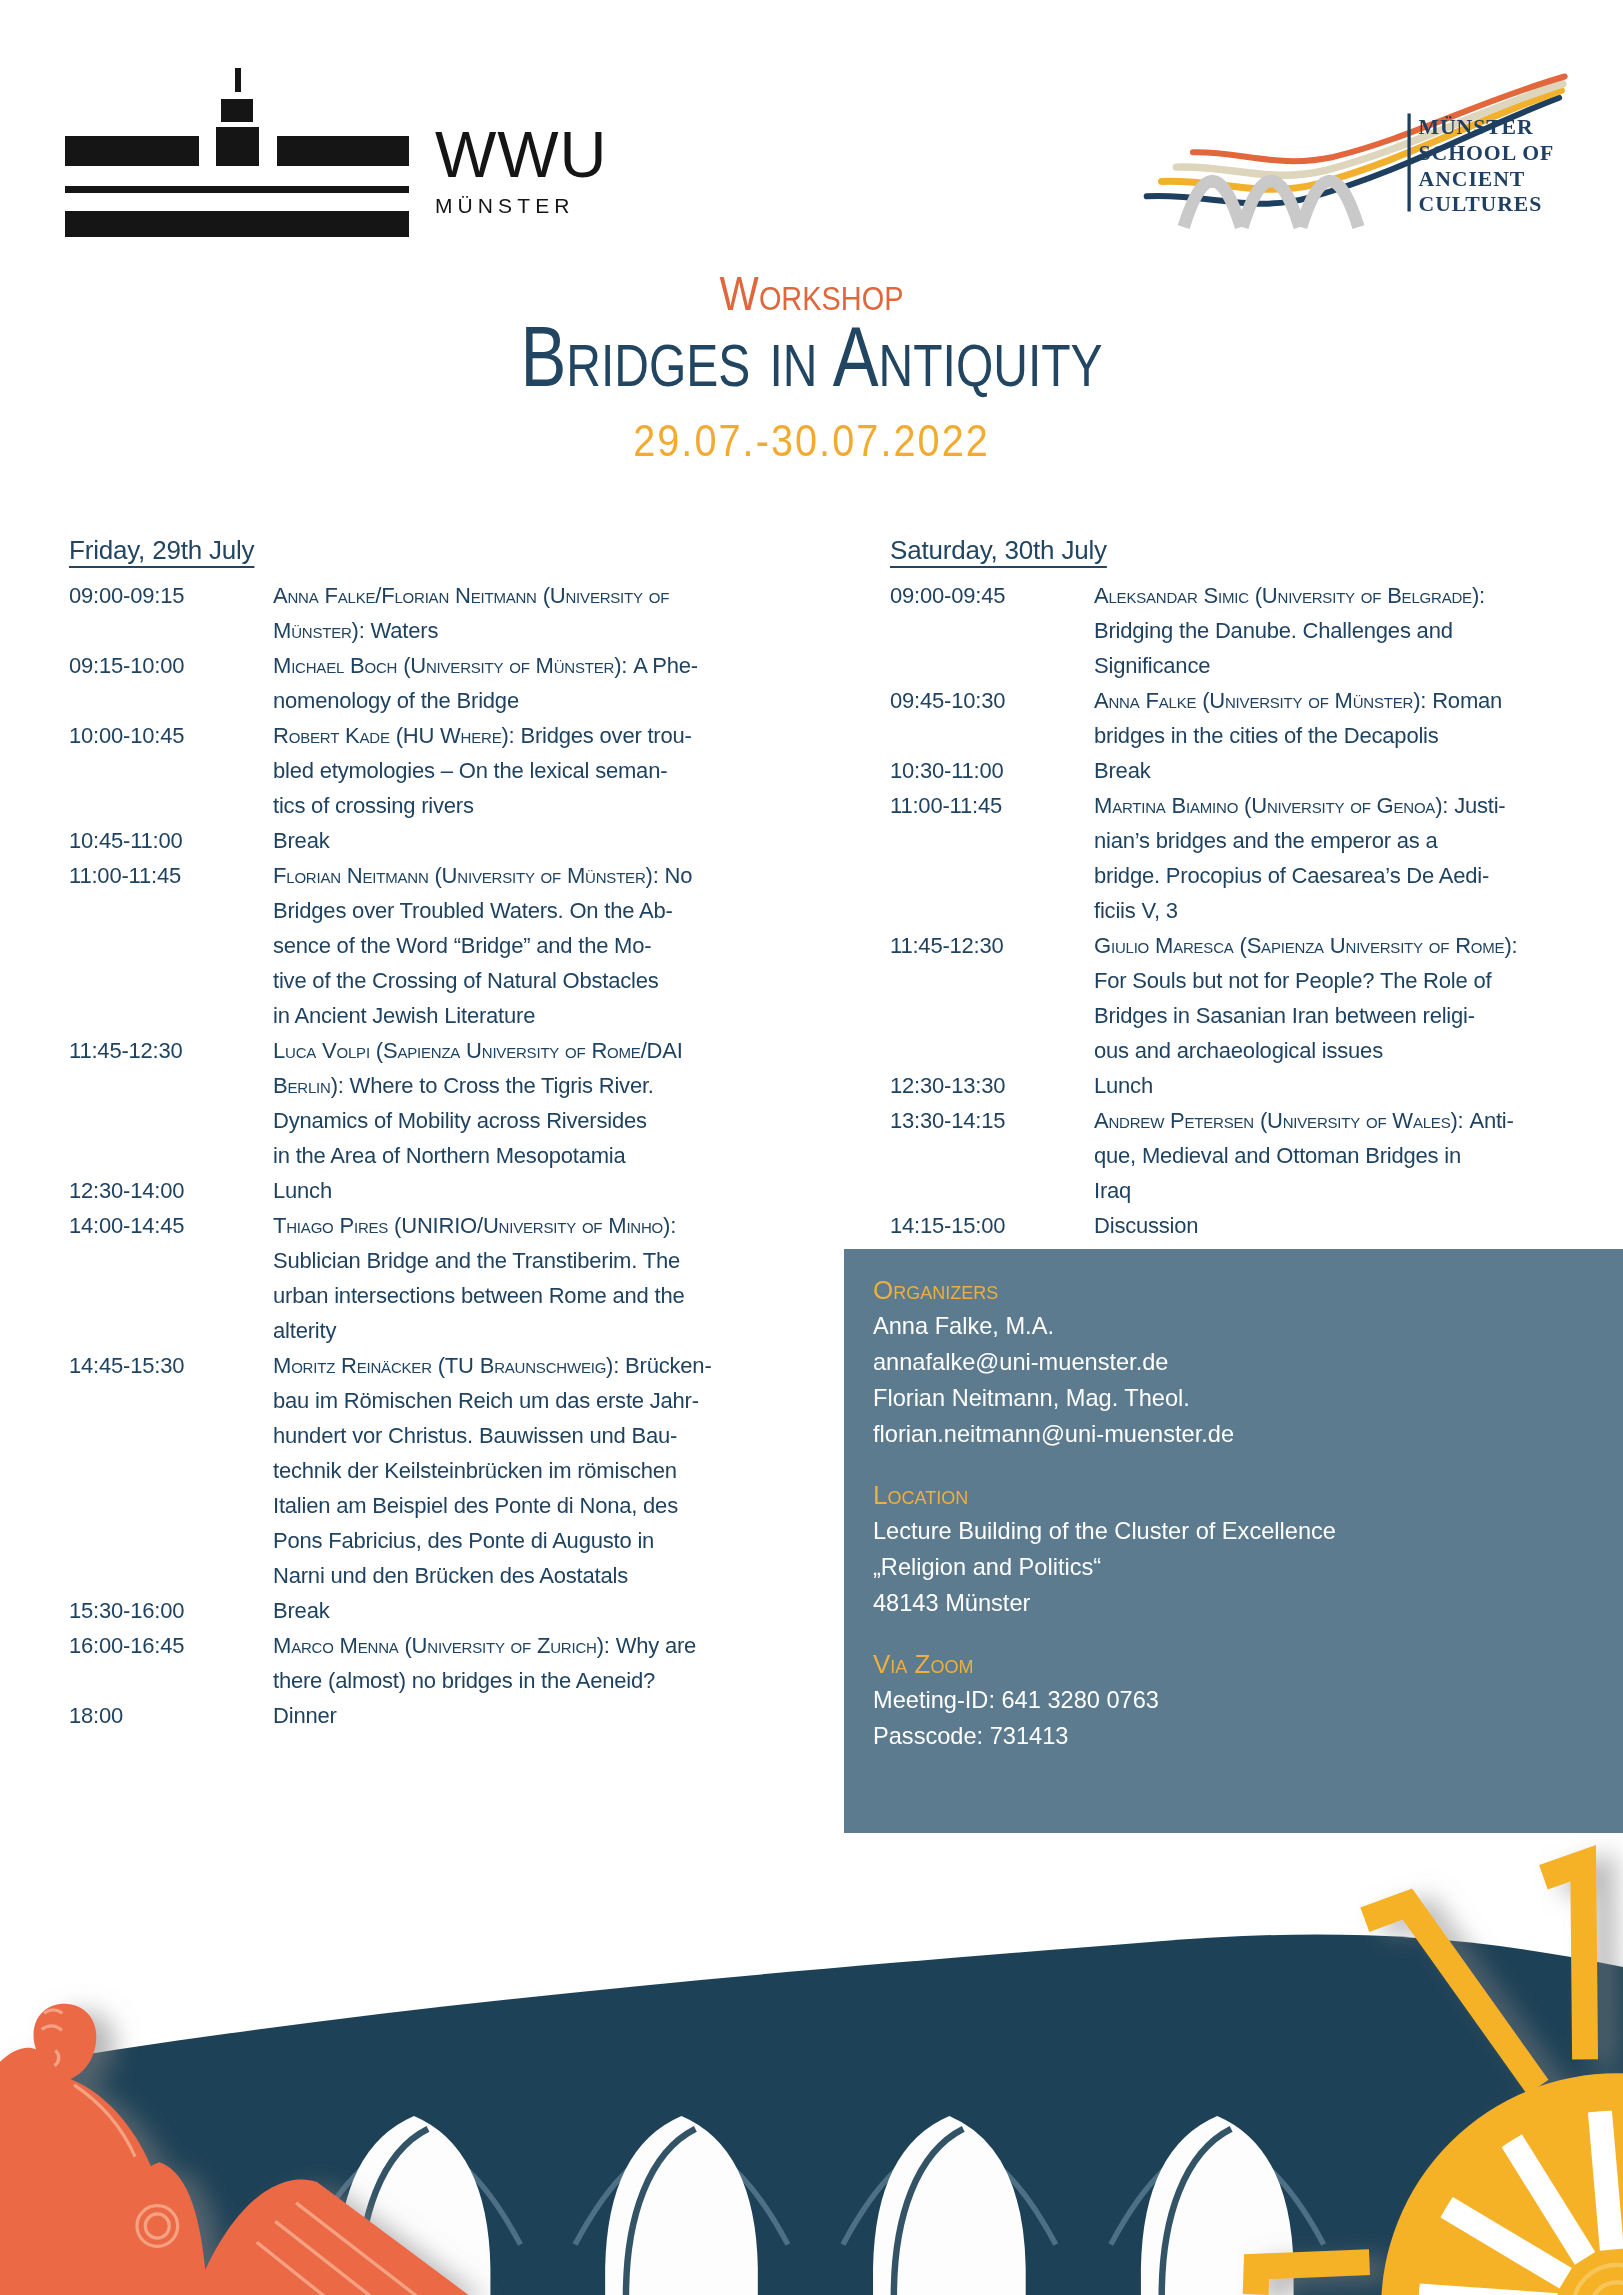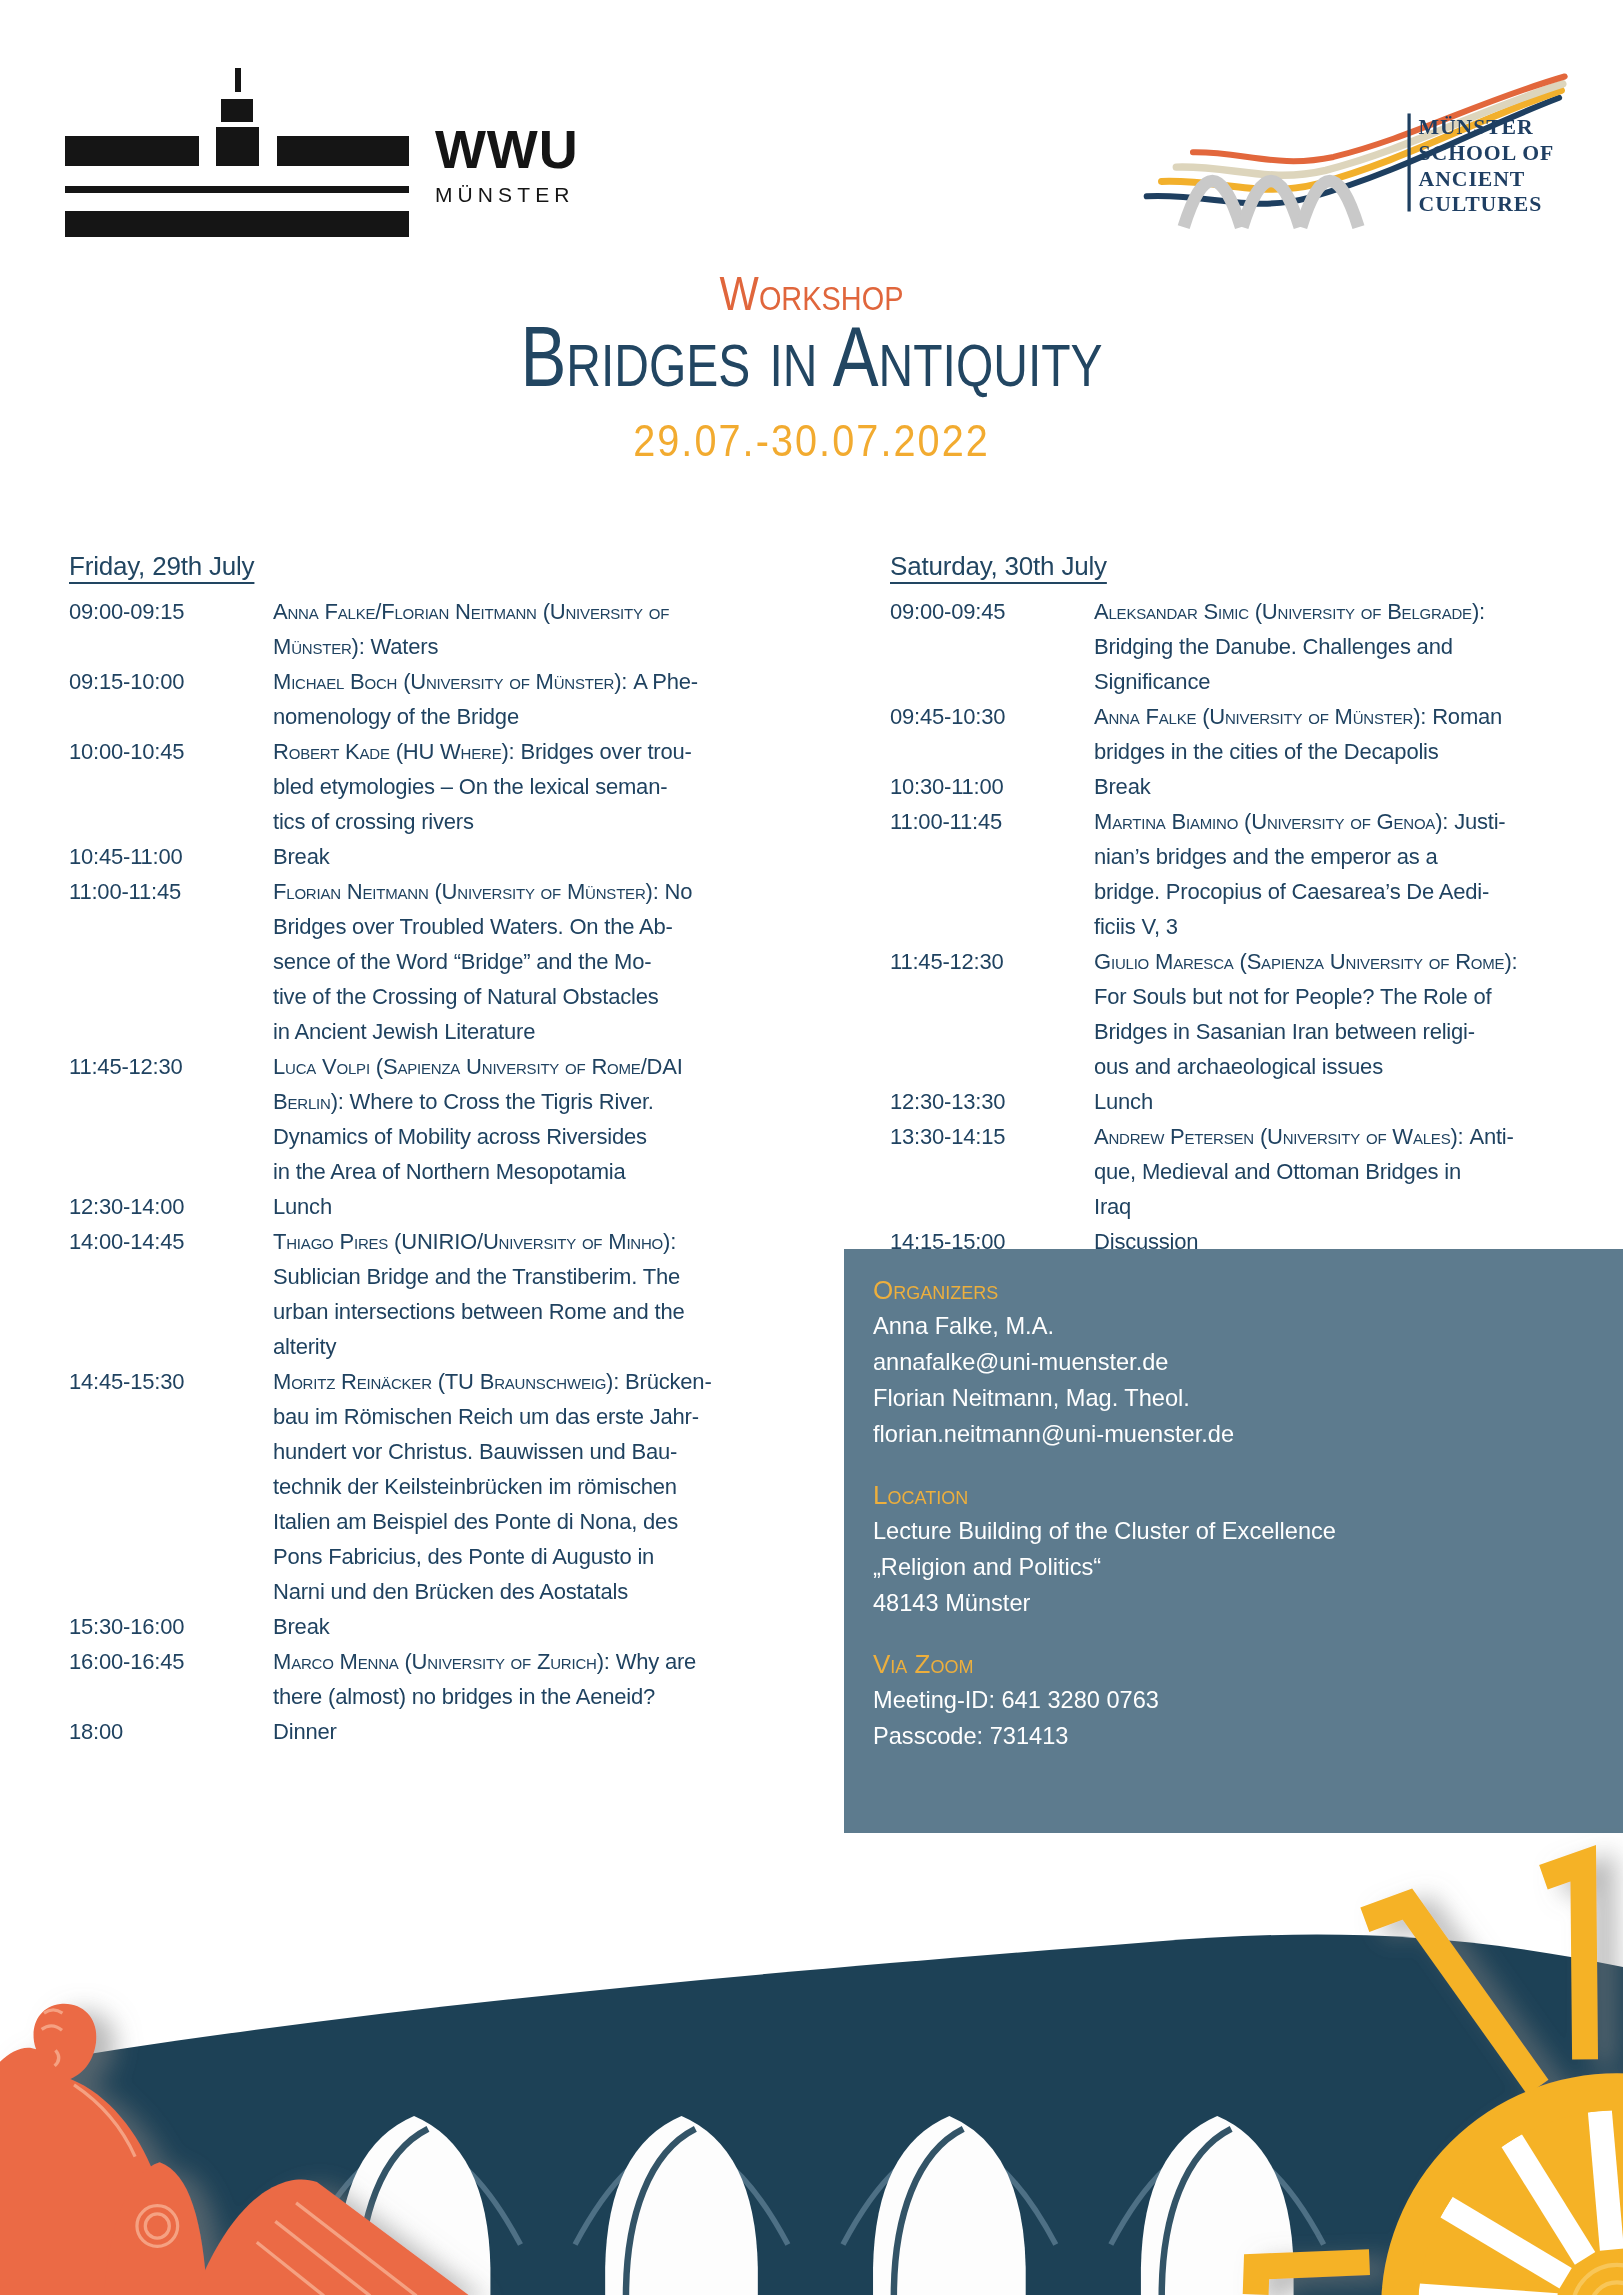--- a/index.html
+++ b/index.html
@@ -3,37 +3,37 @@
 <meta charset="utf-8">
 <style>
   html,body{margin:0;padding:0;background:#fff;}
   .page{position:relative;width:1623px;height:2295px;background:#ffffff;overflow:hidden;
         font-family:"Liberation Sans",sans-serif;color:#1f4260;}
 
   
   .wwu{position:absolute;left:65px;top:68px;width:546px;height:176px;}
   .wwu .bar{position:absolute;background:#151515;}
   .wwu-text{position:absolute;left:370px;top:54px;color:#151515;}
-  .wwu-acronym{font-size:54px;font-weight:700;line-height:1;letter-spacing:0.9px;}
+  .wwu-acronym{font-size:65px;font-weight:400;line-height:1;letter-spacing:0.9px;}
   .wwu-city{font-size:21px;letter-spacing:5.1px;margin-top:6.5px;}
 
   
   .msac{position:absolute;left:1143px;top:69px;}
   .msac-text{font-family:"Liberation Serif",serif;font-weight:700;font-size:47px;fill:#1f3f63;letter-spacing:2px;}
 
   
   .kicker{position:absolute;top:265px;left:0;width:100%;text-align:center;
           font-variant:small-caps;font-size:49px;color:#e0663c;transform:scaleX(.85);}
   .main-title{position:absolute;top:307px;left:0;width:100%;text-align:center;
           font-variant:small-caps;font-size:86px;color:#224662;transform:scaleX(.8);}
   .date-line{position:absolute;top:416px;left:0;width:100%;text-align:center;
           font-size:44px;color:#f2ab30;letter-spacing:2.3px;transform:scaleX(.9);}
 
   
-  .col{position:absolute;top:552px;font-size:22px;line-height:35px;letter-spacing:-0.2px;color:#1f4260;}
+  .col{position:absolute;top:536px;font-size:22px;line-height:35px;letter-spacing:-0.2px;color:#1f4260;}
   .col-left{left:69px;width:763px;}
   .col-right{left:844px;width:773px;margin-left:46px;}
   .day{font-size:26px;line-height:29px;color:#224662;text-decoration:underline;
        text-decoration-thickness:2.3px;text-underline-offset:6.5px;margin-bottom:13px;}
   .entry{display:flex;align-items:flex-start;}
   .time{flex:0 0 204px;}
   .desc{flex:1;white-space:pre-line;}
   .sc{font-variant:small-caps;text-align:center;}
 
   

